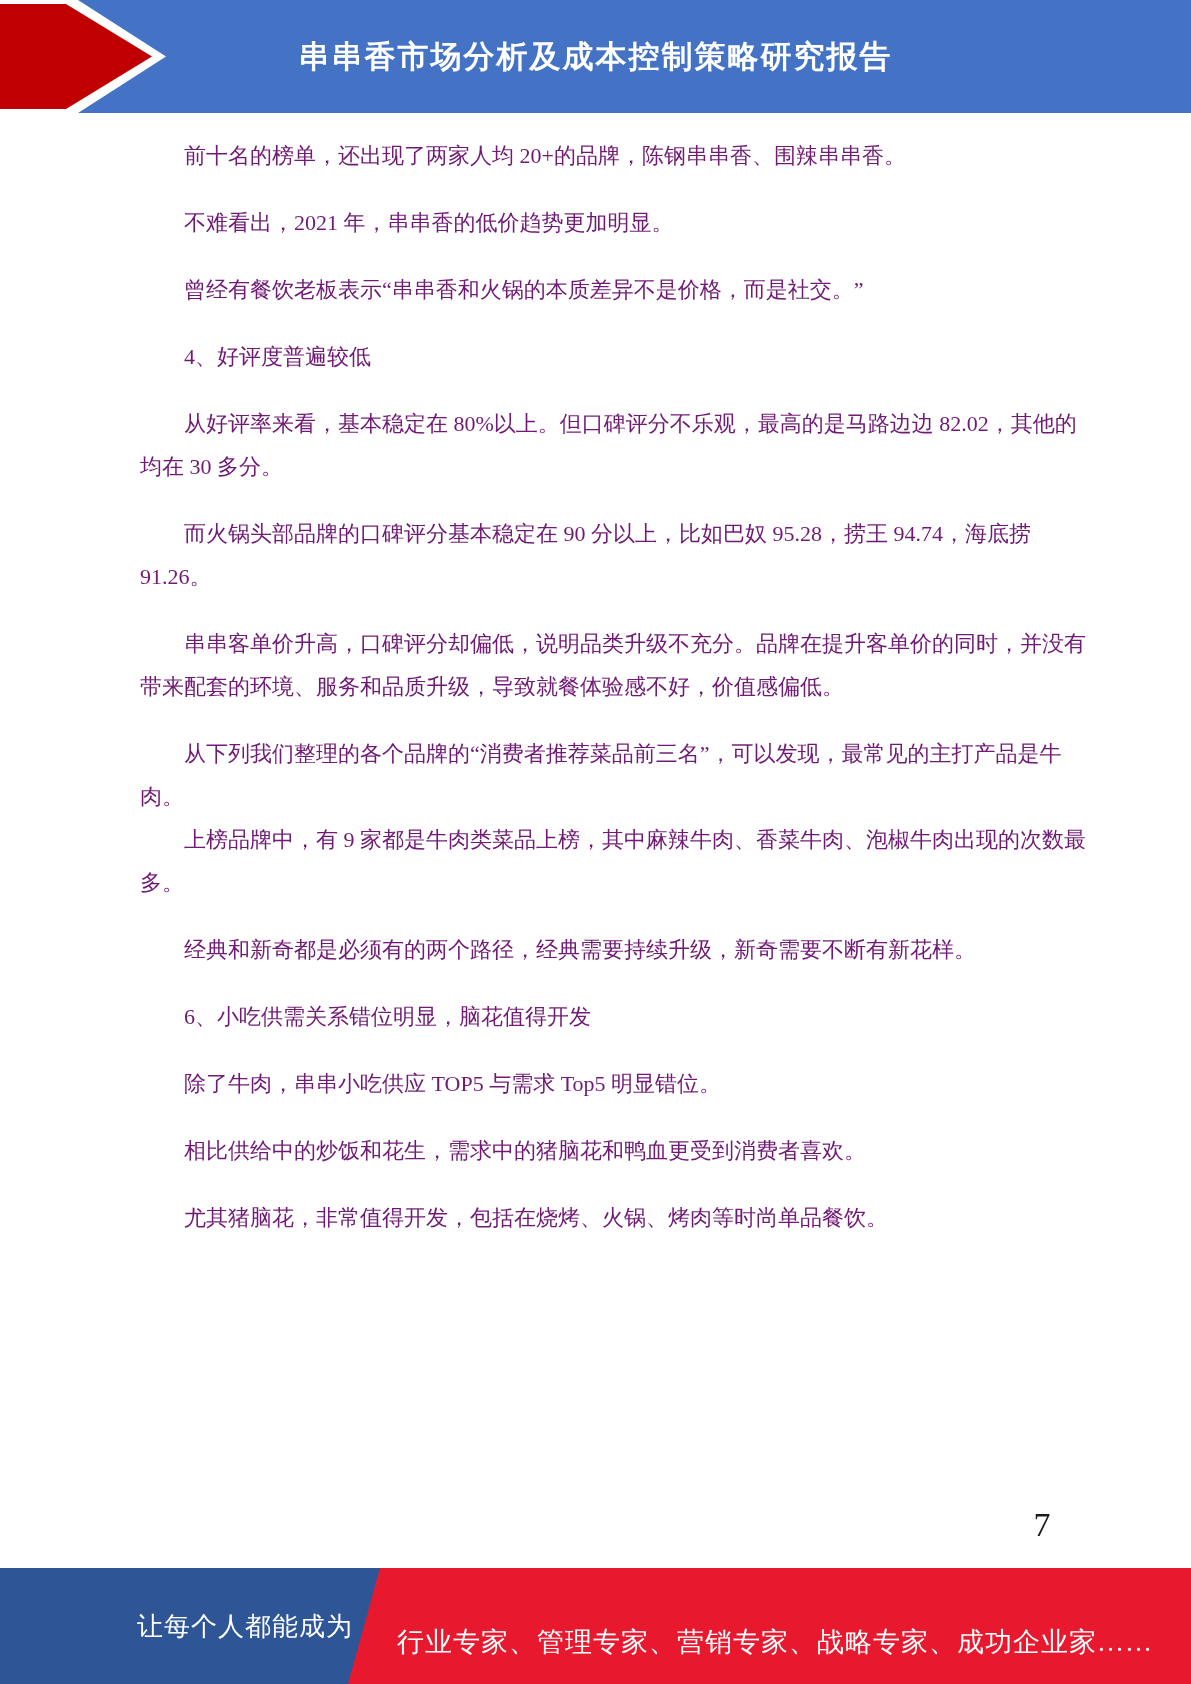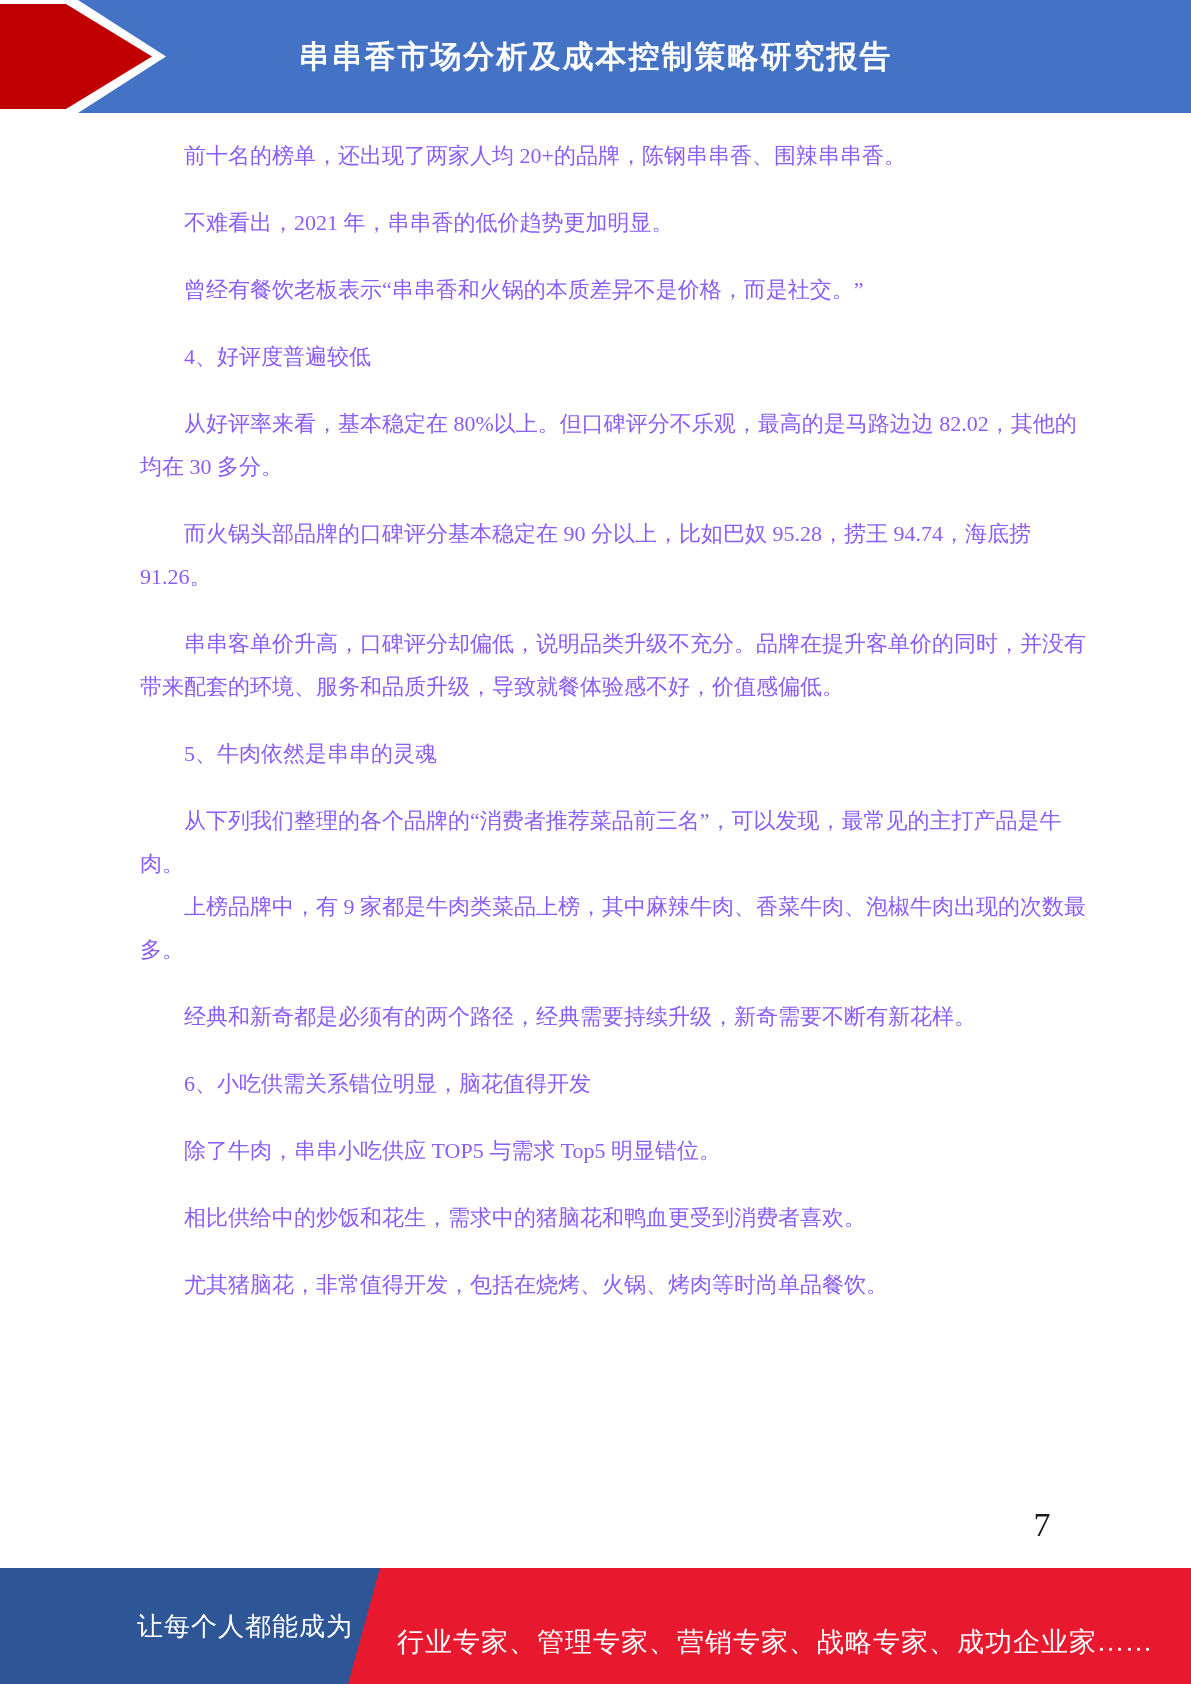--- a/index.html
+++ b/index.html
@@ -18,21 +18,21 @@
   .header-arrow{position:absolute;left:0;top:0;width:170px;height:113px;}
   .header-title{
     position:absolute;left:0;top:0;width:1191px;height:113px;
     display:flex;align-items:center;justify-content:center;
     color:#ffffff;font-family:"Liberation Sans","DejaVu Sans",sans-serif;
     font-weight:700;font-size:31px;letter-spacing:2px;border-radius:27px;
   }
   
   .content{
     position:absolute;left:140px;top:134px;width:925px;
-    color:#8b5cf6;
+    color:#701a75;
   }
   .para{
     margin:0 0 24px 0;
     font-size:22px;line-height:43px;
   }
   .para.no-gap{margin-bottom:0;}
   .line{display:block;white-space:nowrap;}
   .line.first{text-indent:44px;}
   
   .page-number{
@@ -93,23 +93,20 @@
         <span class="line cont">均在 30 多分。</span>
       </p>
       <p class="para">
         <span class="line first">而火锅头部品牌的口碑评分基本稳定在 90 分以上，比如巴奴 95.28，捞王 94.74，海底捞</span>
         <span class="line cont">91.26。</span>
       </p>
       <p class="para">
         <span class="line first">串串客单价升高，口碑评分却偏低，说明品类升级不充分。品牌在提升客单价的同时，并没有</span>
         <span class="line cont">带来配套的环境、服务和品质升级，导致就餐体验感不好，价值感偏低。</span>
       </p>
-      <p class="para">
-        <span class="line first">5、牛肉依然是串串的灵魂</span>
-      </p>
       <p class="para no-gap">
         <span class="line first">从下列我们整理的各个品牌的“消费者推荐菜品前三名”，可以发现，最常见的主打产品是牛</span>
         <span class="line cont">肉。</span>
       </p>
       <p class="para">
         <span class="line first">上榜品牌中，有 9 家都是牛肉类菜品上榜，其中麻辣牛肉、香菜牛肉、泡椒牛肉出现的次数最</span>
         <span class="line cont">多。</span>
       </p>
       <p class="para">
         <span class="line first">经典和新奇都是必须有的两个路径，经典需要持续升级，新奇需要不断有新花样。</span>

